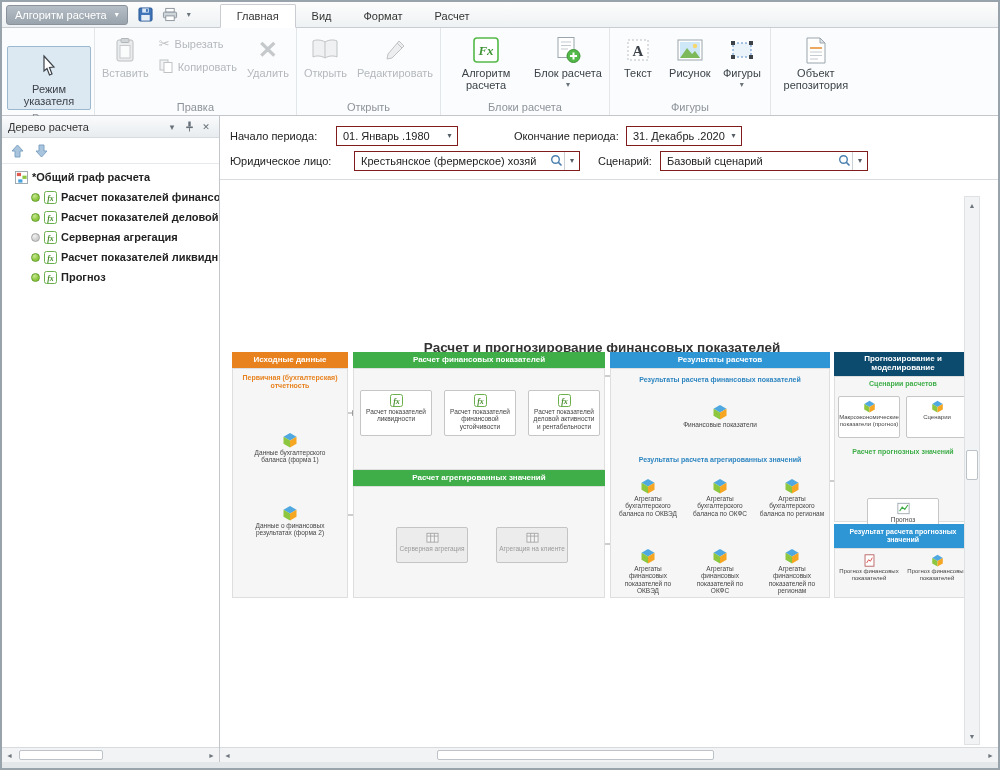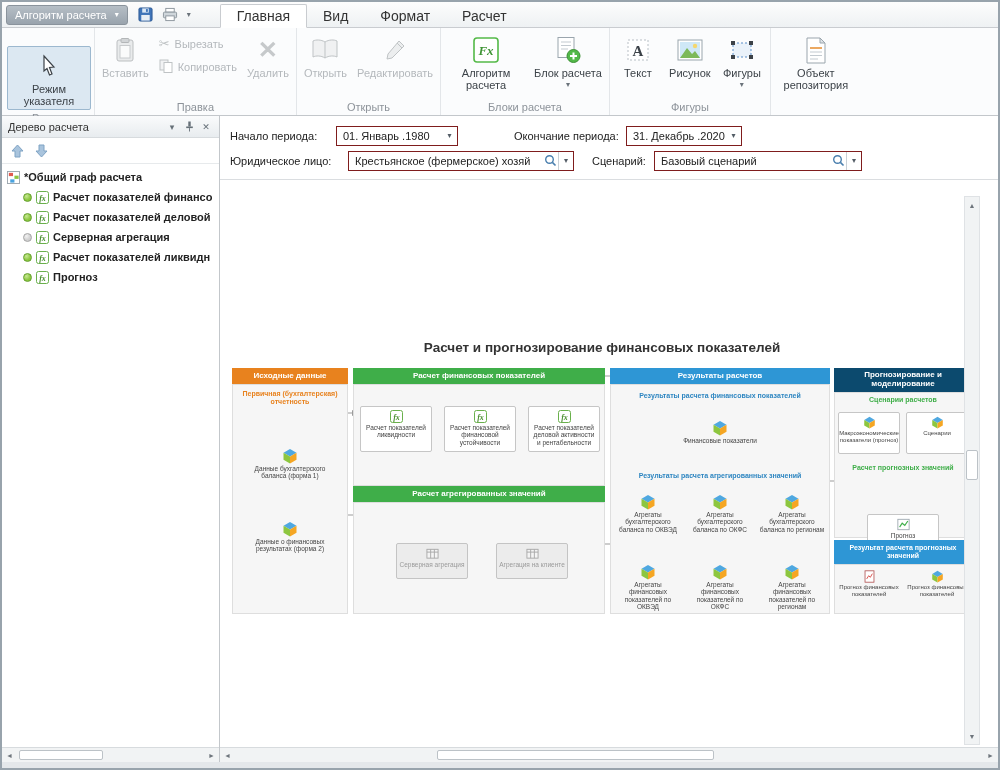--- a/index.html
+++ b/index.html
@@ -6,21 +6,21 @@
   html,body { width:1000px; height:770px; font-family:"Liberation Sans",sans-serif; background:#fff; }
   .window { width:1000px; height:770px; border:2px solid #98a3ac; background:#eceef0; display:flex; flex-direction:column; overflow:hidden; }
 
   
   .titlebar { height:26px; background:linear-gradient(#fdfdfd,#eef1f3); border-bottom:1px solid #c9ccd0; display:flex; align-items:center; padding:0 4px; flex:0 0 auto; }
   .app-chip { background:linear-gradient(#b6bec6,#99a3ad); color:#fff; font-size:11px; height:20px; padding:0 8px; border-radius:3px; display:flex; align-items:center; gap:8px; border:1px solid #8a939c; }
   .qat { display:flex; align-items:center; gap:4px; margin-left:8px; }
   .qat-btn { width:20px; height:20px; display:flex; align-items:center; justify-content:center; border-radius:2px; }
   .qat-dd { font-size:8px; color:#6b737b; width:10px; text-align:center; }
   .tabs { display:flex; align-items:flex-end; height:100%; margin-left:26px; }
-  .tab { font-size:14px; color:#333; padding:0 16px; height:22px; line-height:22px; }
+  .tab { font-size:11px; color:#333; padding:0 16px; height:22px; line-height:22px; }
   .tab.active { background:#fff; border:1px solid #c9ccd0; border-bottom:1px solid #fff; margin-bottom:-1px; height:24px; line-height:23px; border-radius:2px 2px 0 0; }
 
   
   .ribbon { height:88px; background:#fbfcfd; border-bottom:1px solid #c3c7cb; display:flex; align-items:stretch; flex:0 0 auto; padding-left:2px; }
   .rgroup { display:flex; flex-direction:column; border-right:1px solid #e3e6e9; padding:2px 3px 0 3px; }
   .gitems { flex:1; display:flex; align-items:flex-start; gap:2px; }
   .glabel { height:16px; line-height:16px; text-align:center; font-size:11px; color:#8d939a; }
   .rbtn { min-width:50px; max-width:84px; display:flex; flex-direction:column; align-items:center; gap:2px; padding:4px 3px 1px 3px; font-size:11px; line-height:1.12; color:#3c4248; text-align:center; border:1px solid transparent; border-radius:2px; }
   .rbtn.selected { background:#dce8f2; border-color:#9cb8cf;margin-top:16px; }
   .rbtn.disabled { color:#b4b8bc; }
@@ -32,21 +32,21 @@
   
   .bodyrow { flex:1; display:flex; min-height:0; }
 
   
   .left-panel { width:218px; flex:0 0 218px; border-right:1px solid #c3c7cb; background:#fff; display:flex; flex-direction:column; }
   .panel-header { height:22px; background:linear-gradient(#fafbfc,#e8ecef); border-bottom:1px solid #d7dbde; display:flex; align-items:center; padding:0 6px; font-size:11px; color:#333; flex:0 0 auto; }
   .ph-sp { flex:1; }
   .ph-ic { width:14px; height:14px; display:flex; align-items:center; justify-content:center; color:#667078; font-size:9px; margin-left:3px; }
   .panel-tools { height:26px; border-bottom:1px solid #e7eaec; display:flex; align-items:center; gap:4px; padding:0 5px; flex:0 0 auto; }
   .tool-btn { width:20px; height:20px; display:flex; align-items:center; justify-content:center; border-radius:2px; }
-  .tree { flex:1; overflow:hidden; padding-top:3px; font-size:11px; color:#222; }
+  .tree { flex:1; overflow:hidden; padding-top:3px; font-size:11px; color:#222;padding-left:8px; }
   .titem { display:flex; align-items:center; gap:4px; height:20px; padding-left:5px; white-space:nowrap; overflow:hidden; }
   .titem.child { padding-left:21px;font-weight:bold; }
   .troot-label { font-weight:bold; }
   .dot { width:9px; height:9px; border-radius:50%; flex:0 0 9px; }
   .dot.green { background:radial-gradient(circle at 35% 30%, #c8e894, #8CC63F 60%); border:1px solid #64a02c; }
   .dot.gray { background:radial-gradient(circle at 35% 30%, #f2f2f2, #cfcfcf 60%); border:1px solid #a4a4a4; }
   .panel-hscroll { height:15px; border-top:1px solid #d7dbde; background:#f1f3f4; display:flex; align-items:center; flex:0 0 auto; }
   .sarr { width:15px; height:15px; display:flex; align-items:center; justify-content:center; font-size:7px; color:#6e757c; }
   .strack { flex:1; position:relative; height:100%; }
   .sthumb { position:absolute; top:2px; bottom:2px; background:#fff; border:1px solid #bcc2c7; border-radius:2px; }
@@ -71,21 +71,21 @@
 
   
   .main-hscroll { height:15px; border-top:1px solid #d7dbde; background:#f1f3f4; display:flex; align-items:center; flex:0 0 auto; }
 
   .window-bottom { height:6px; background:#e4e7ea; flex:0 0 auto; }
 
   
   .diagram { position:absolute; left:12px; top:140px; width:740px; height:312px; }
   .dtitle { position:absolute; top:0; left:0; width:100%; text-align:center; font-size:13.5px; font-weight:bold; color:#333;margin-top:20px; }
   .wires { position:absolute; left:0; top:0; pointer-events:none; }
-  .dcol { position:absolute; top:48px; height:210px; }
+  .dcol { position:absolute; top:32px; height:210px; }
   .dhead { position:absolute; left:0; right:0; color:#fff; font-weight:bold; font-size:8px; text-align:center; display:flex; align-items:center; justify-content:center; line-height:1.1; padding:0 2px; }
   .dbody { position:absolute; left:0; right:0; background:#f6f6f6; border:1px solid #dedede; }
   .dsub { position:absolute; font-size:7px; font-weight:bold; text-align:center; line-height:1.15; }
   .dnode { position:absolute; display:flex; flex-direction:column; align-items:center; gap:1px; text-align:center; font-size:6.5px; color:#444; line-height:1.12; }
   .dbox { position:absolute; background:#fff; border:1px solid #c6c6c6; border-radius:2px; display:flex; flex-direction:column; align-items:center; justify-content:flex-start; gap:1px; padding:3px 2px 2px; font-size:6.5px; color:#444; text-align:center; line-height:1.12; }
   .dbox.gray { background:#ececec; border-color:#c4c4c4; color:#9a9a9a; }
   .i16 { width:16px; height:16px; flex:0 0 16px; }
   .i13 { width:13px; height:13px; flex:0 0 13px; }
 </style>
 </head>
@@ -415,21 +415,21 @@
           </div>
           <span class="plabel" style="margin-left:56px;width:108px">Окончание периода:</span>
           <div class="combo" style="width:116px;margin-left:4px">
             <span>31. Декабрь .2020</span>
             <span class="sp"></span>
             <span class="arr">▾</span>
           </div>
         </div>
         <div class="prow">
           <span class="plabel" style="width:102px">Юридическое лицо:</span>
-          <div class="combo" style="width:226px;margin-left:16px">
+          <div class="combo" style="width:226px;margin-left:22px">
             <span style="overflow:hidden;white-space:nowrap">Крестьянское (фермерское) хозяй</span>
             <span class="sp"></span>
             <span class="mag">
                 <svg width="13" height="13" viewBox="0 0 13 13">
                   <use href="#sym-mag"></use>
                 </svg>
               </span>
             <span class="arr" style="border-left:1px solid #c9d1d7">▾</span>
           </div>
           <span class="plabel" style="margin-left:18px;width:58px">Сценарий:</span>

